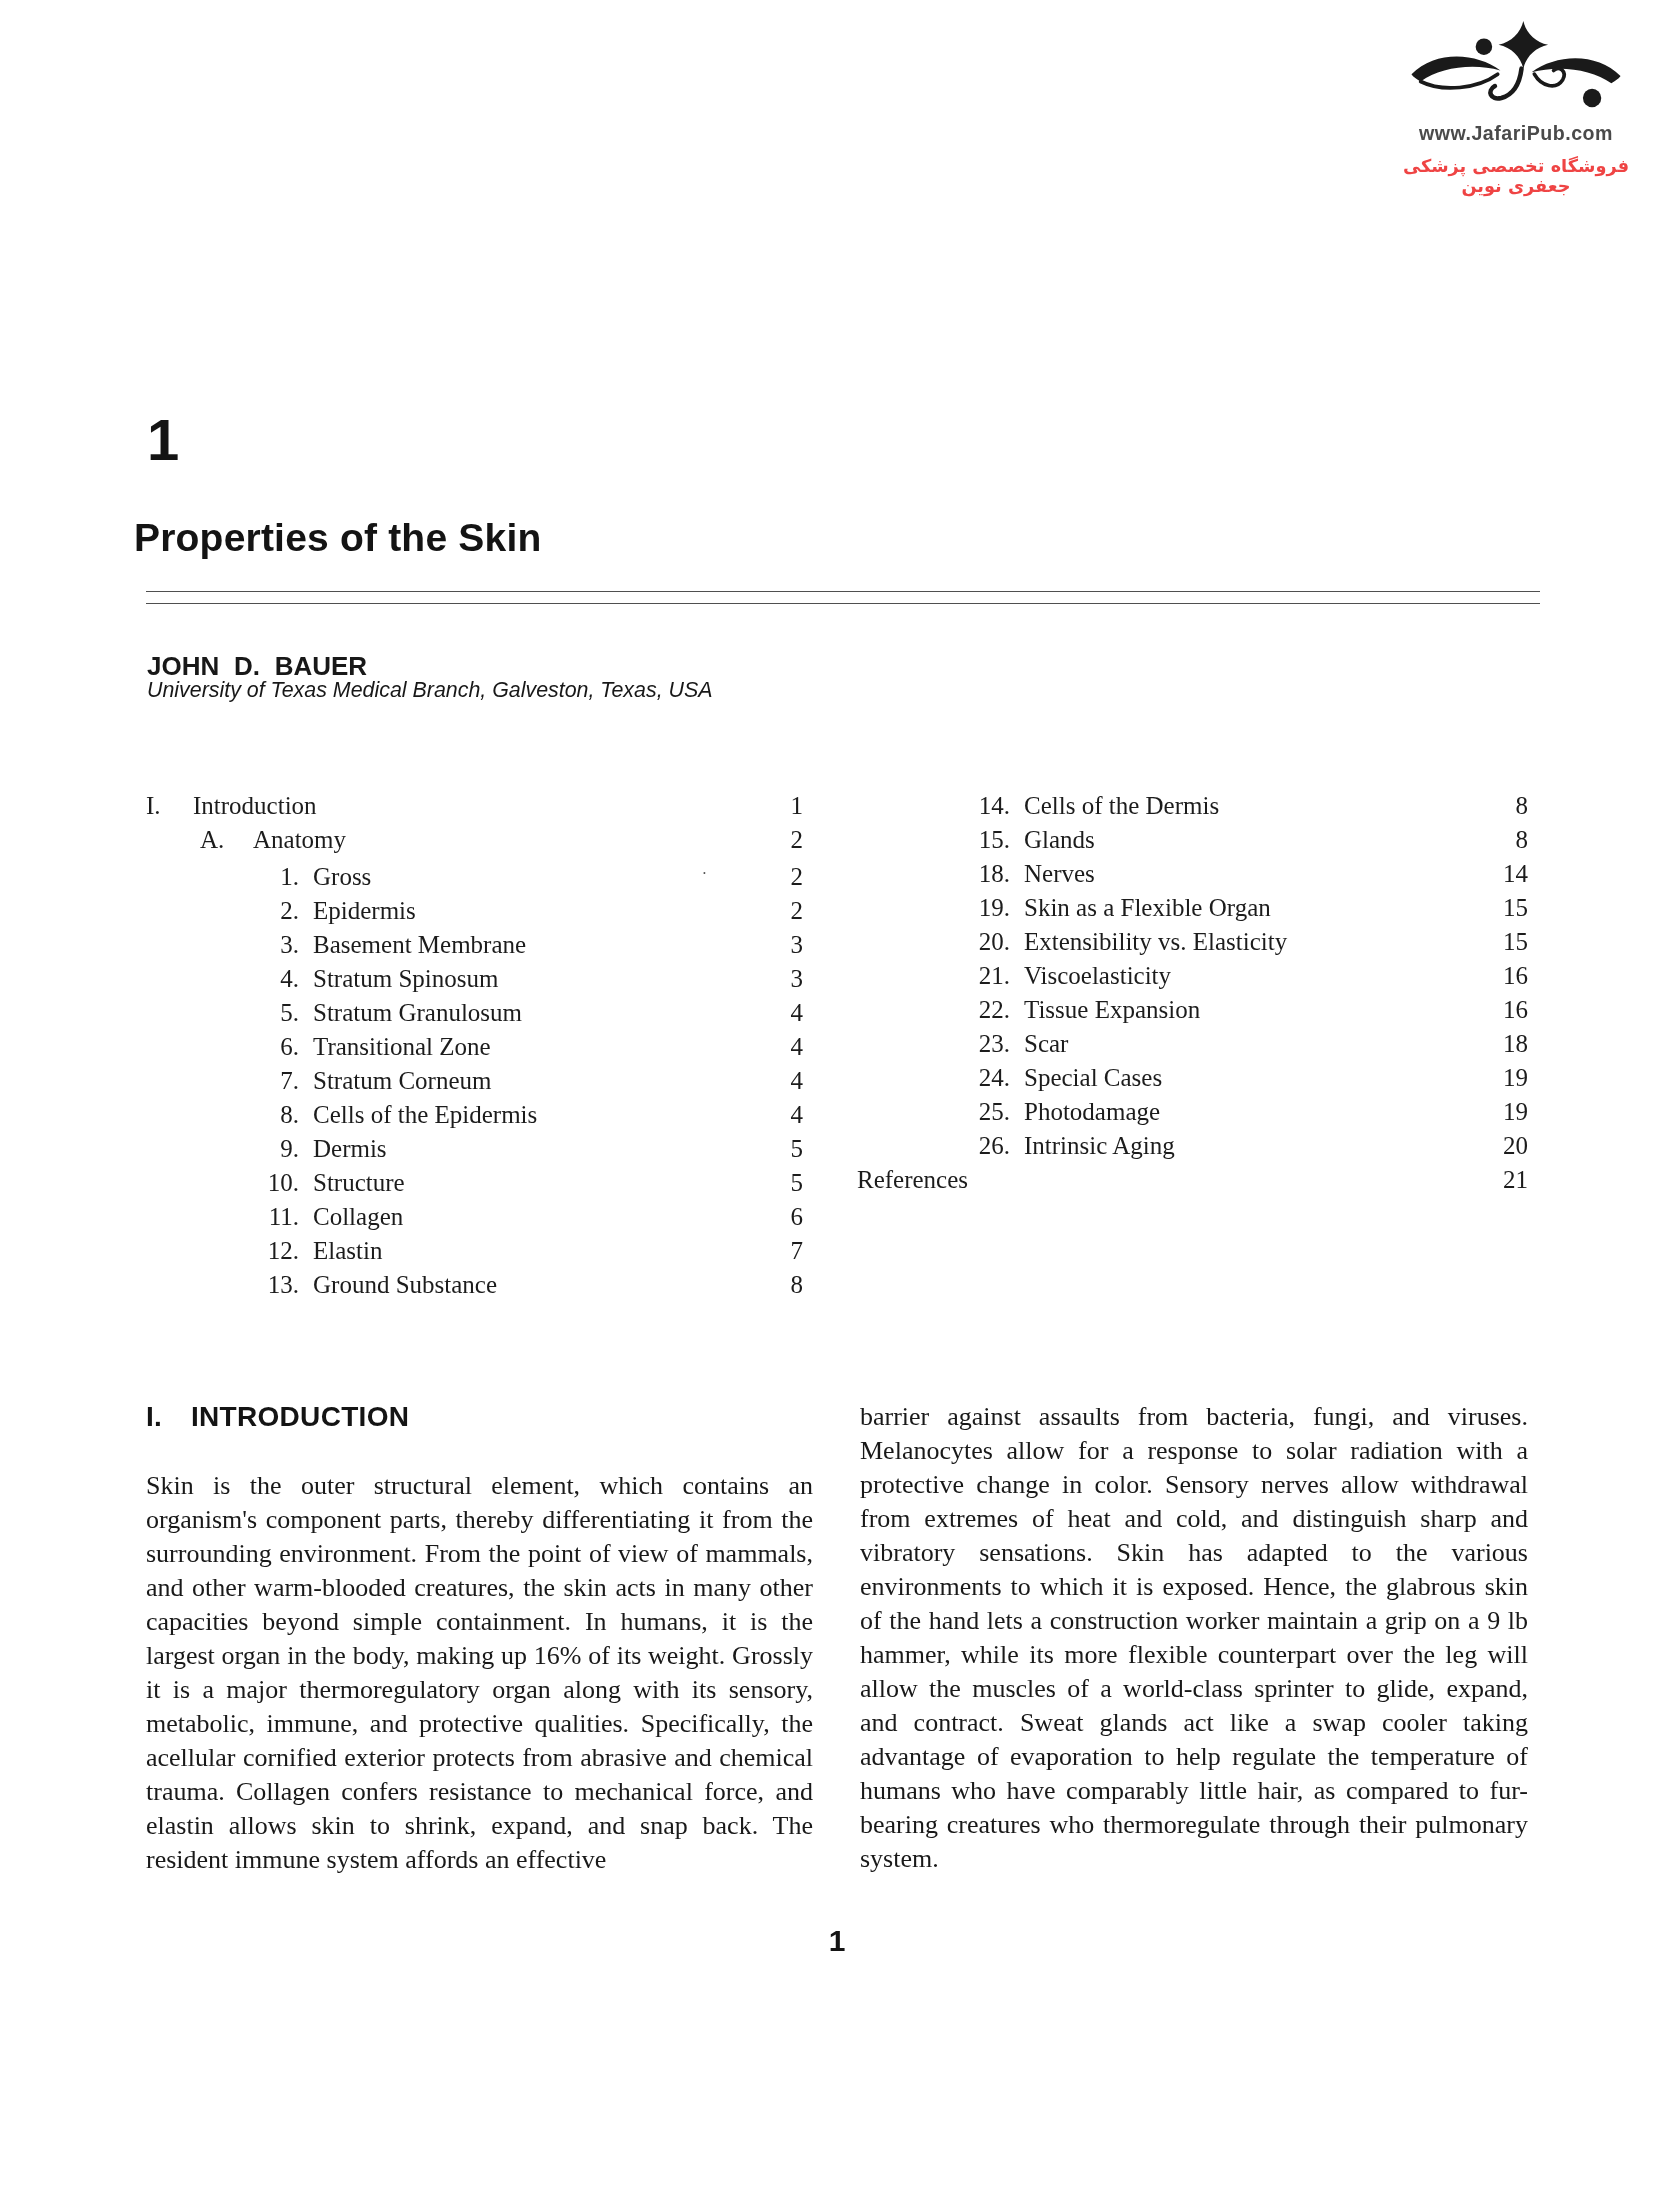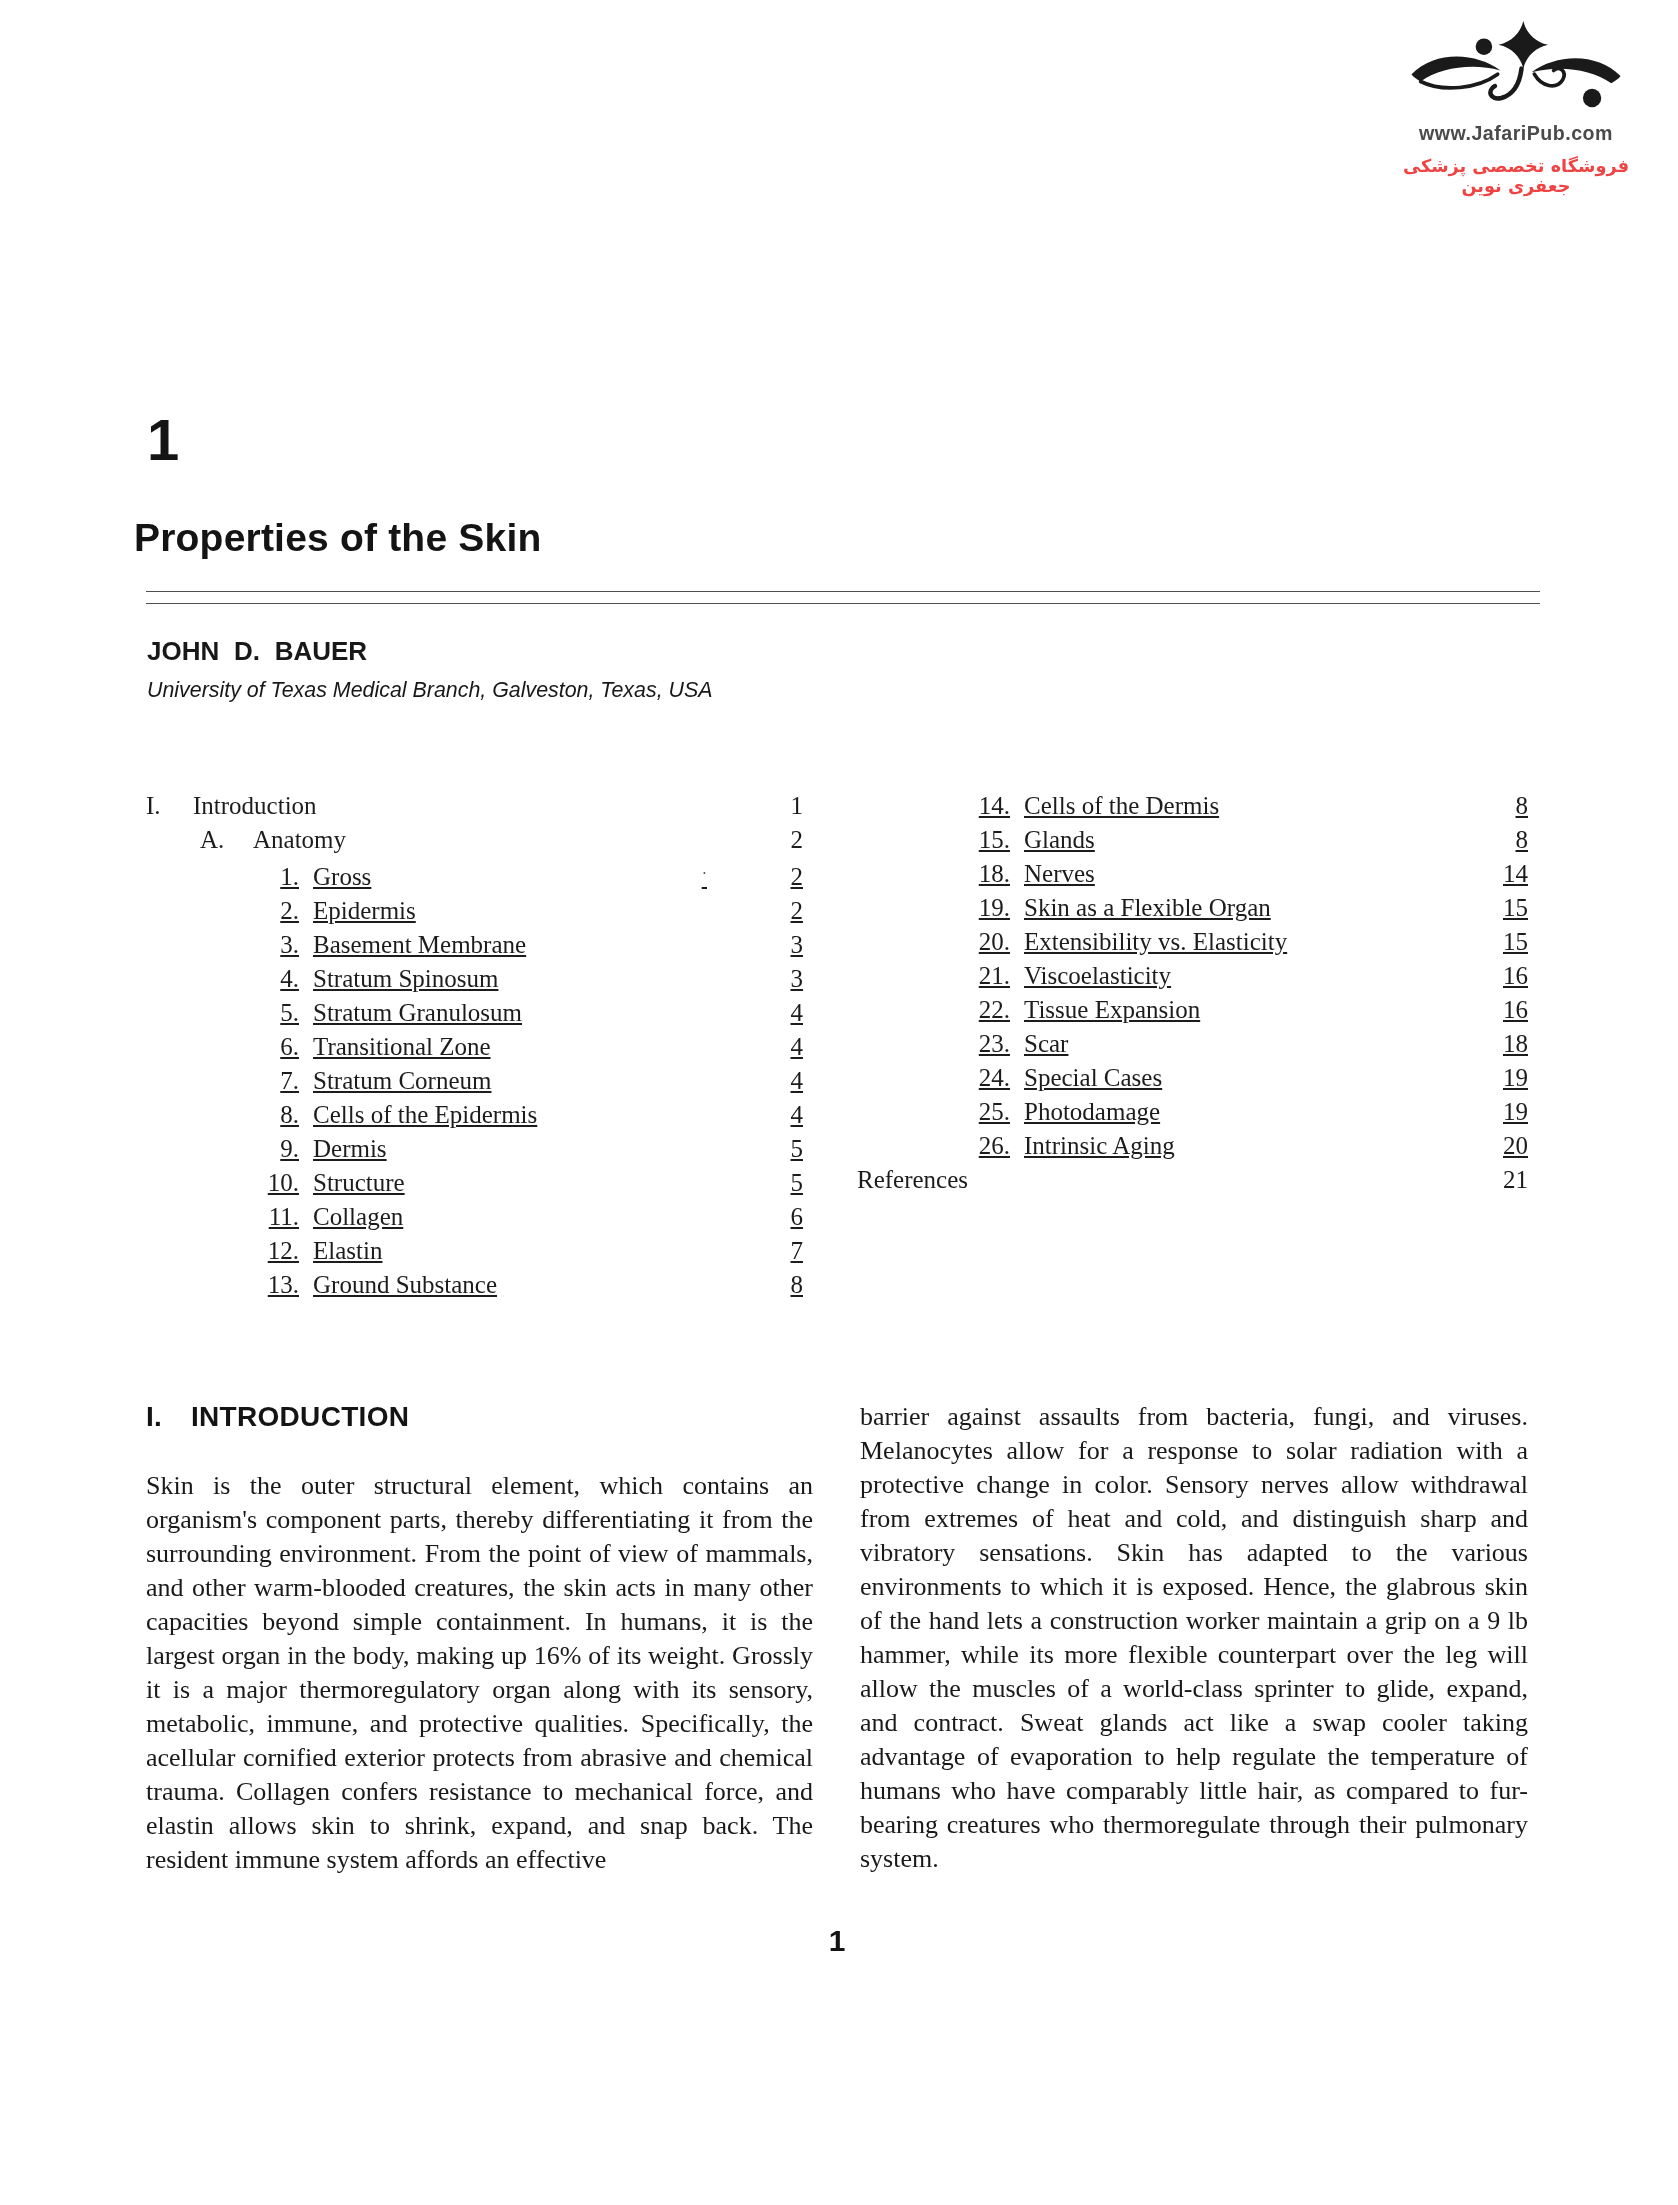--- a/index.html
+++ b/index.html
@@ -15,39 +15,39 @@
   
   .brand{position:absolute;top:18.6px;right:41px;width:242px;text-align:center;font-weight:bold;}
   .brand svg{display:block;margin:0 auto;}
   .brand-url{font-family:"Liberation Sans", sans-serif;font-size:19.6px;color:#4a4a4a;margin-top:0px;letter-spacing:0.5px;}
   .brand-tagline{font-family:"DejaVu Sans", sans-serif;font-size:17.7px;color:#ef4444;margin-top:11.2px;direction:rtl;}
 
   
   .chapter-number{position:absolute;left:147px;top:411px;font-family:"Liberation Sans", sans-serif;font-weight:700;font-size:58px;line-height:1;color:#141414;}
   .chapter-title{position:absolute;left:134px;top:516px;margin:0;font-family:"Liberation Sans", sans-serif;font-weight:700;font-size:39px;letter-spacing:0.2px;color:#141414;}
   .title-rule{position:absolute;left:146px;top:591px;width:1394px;height:11.2px;border-top:1.9px solid #3c3c3c;border-bottom:1.9px solid #3c3c3c;opacity:0.9;}
-  .author{position:absolute;left:147px;top:636px;font-family:"Liberation Sans", sans-serif;font-weight:600;font-size:26px;word-spacing:7.5px;color:#181818;}
+  .author{position:absolute;left:147px;top:651px;font-family:"Liberation Sans", sans-serif;font-weight:600;font-size:26px;word-spacing:7.5px;color:#181818;}
   .affiliation{position:absolute;left:147px;top:678px;font-family:"Liberation Sans", sans-serif;font-style:italic;font-size:21.4px;color:#181818;}
 
   
   .toc{position:absolute;left:146px;top:789px;width:1382px;display:flex;gap:54px;font-size:25px;}
   .toc-col{display:flex;flex-direction:column;}
   .toc-col-left{width:657px;}
   .toc-col-right{width:671px;}
   .toc-row{display:flex;align-items:baseline;line-height:34px;}
   .toc-marker{flex:none;}
   .toc-label{flex:none;}
   .toc-fill{flex:1;text-align:right;padding-right:51px;}
   .toc-artifact{font-size:16px;color:#555;vertical-align:5.6px;}
   .toc-page{flex:none;min-width:45px;text-align:right;}
   .lvl0 .toc-marker{width:47px;text-align:left;}
   .lvl0 .toc-marker:empty{width:0;}
   .lvl1{padding-left:54px;}
   .lvl1 .toc-marker{width:53px;text-align:left;}
-  .lvl2{padding-left:116px;text-decoration:underline;}
+  .lvl2{padding-left:116px;}
   .lvl2 .toc-marker{width:37px;text-align:right;}
   .lvl2 .toc-label{margin-left:14px;}
 
   
   .body-cols{position:absolute;left:146px;top:1400px;width:1382px;display:flex;gap:47px;}
   .body-col-left{width:667px;}
   .body-col-right{width:668px;}
   .section-heading{display:flex;margin:0 0 35px 0;font-family:"Liberation Sans", sans-serif;font-weight:700;font-size:28px;line-height:34px;letter-spacing:0.3px;color:#141414;}
   .section-heading .h-marker{width:45px;flex:none;}
   .body-cols p{margin:0;font-size:26px;line-height:34px;text-align:justify;color:#191919;}

